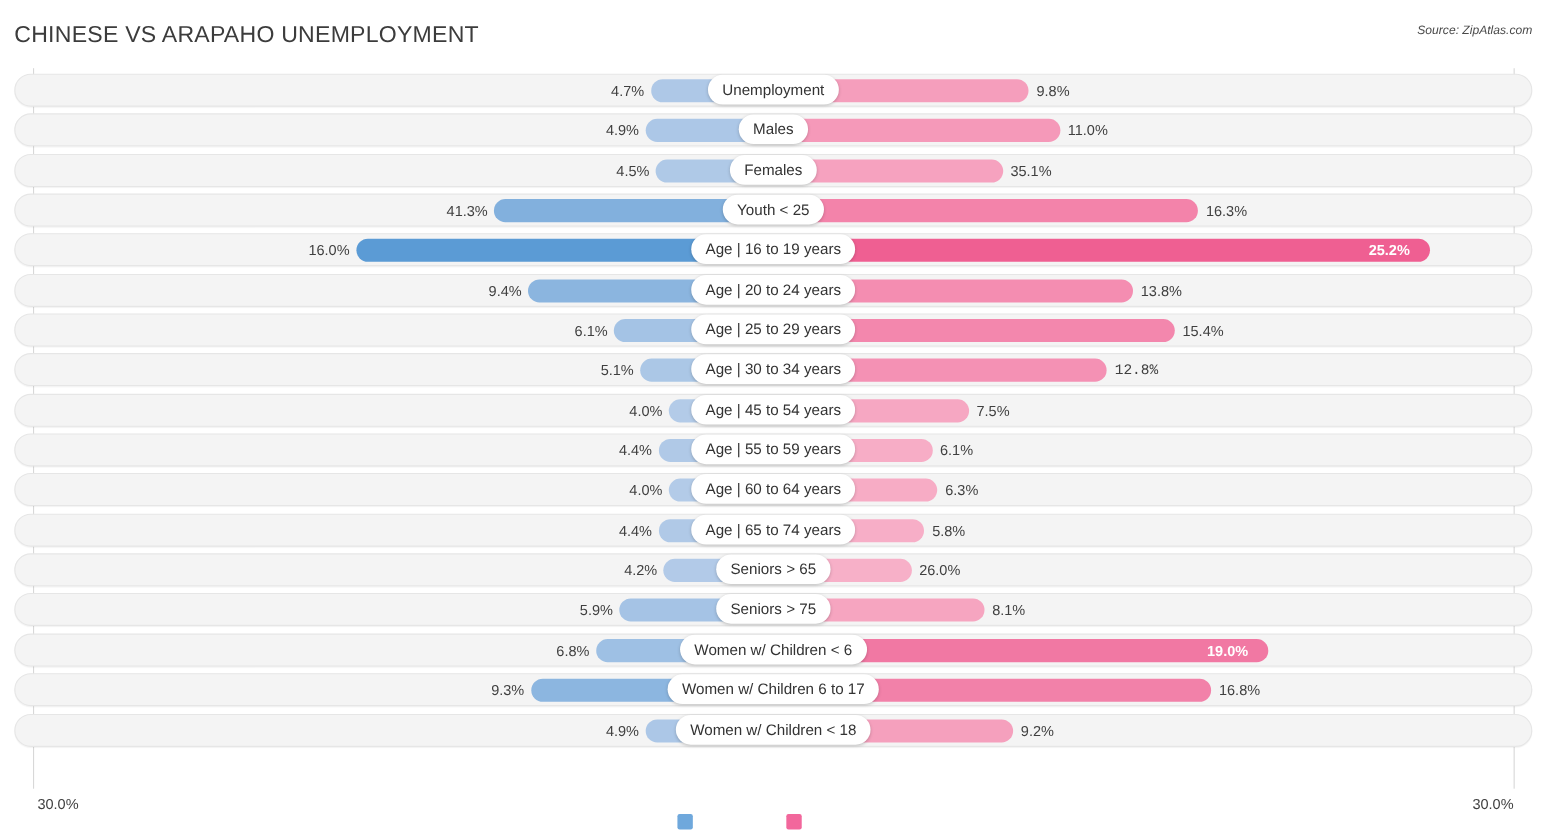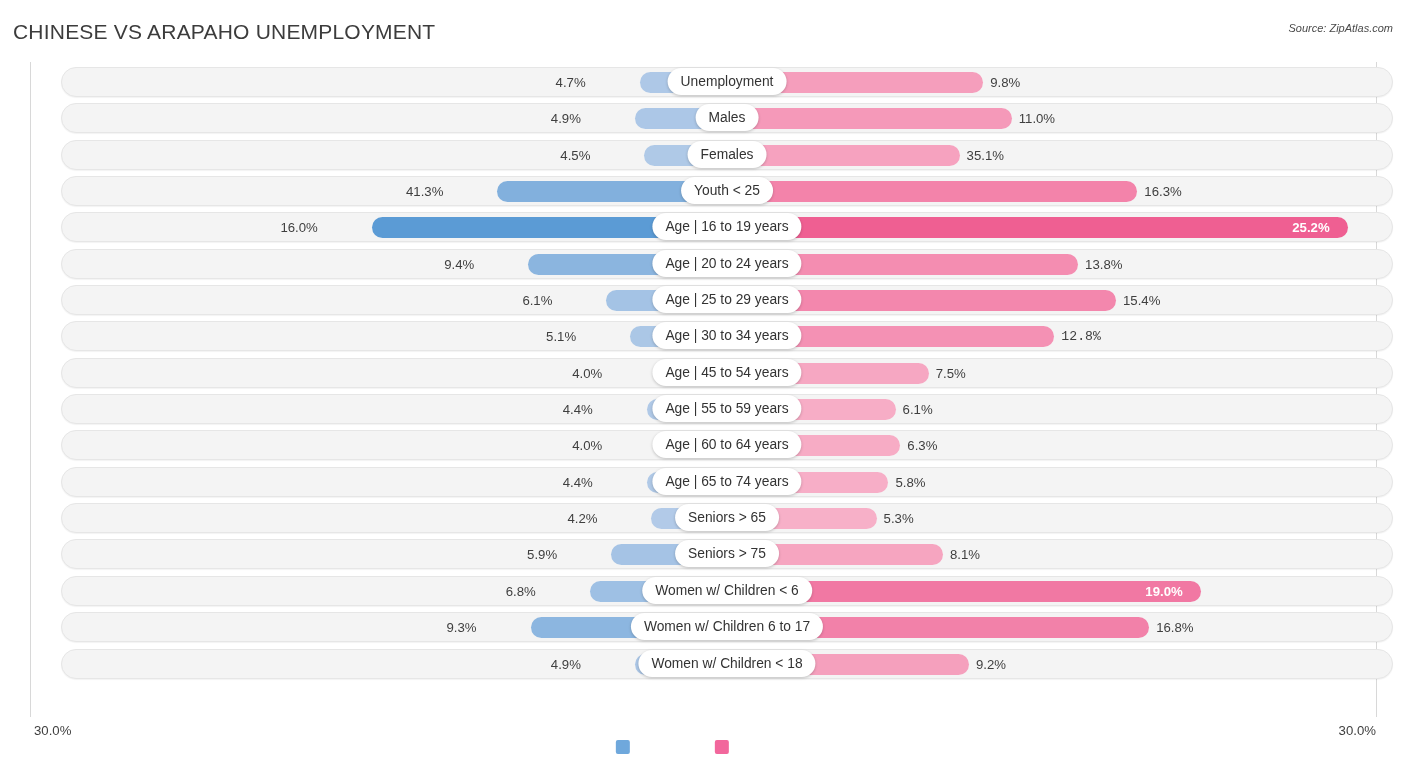--- a/index.html
+++ b/index.html
@@ -54,21 +54,20 @@
     background: #d8d8d8;
     z-index: 0;
   }
   .axis-line.left  { left: 30px; }
   .axis-line.right { left: 1376px; }
 
   .rows {
     position: absolute;
     left: 0; top: 3px;
     width: 1406px;
-    padding-left: 48px;
   }
 
   .row {
     position: relative;
     height: 36.35px;
     margin: 0;
   }
   .track {
     position: absolute;
     left: 13px;
@@ -274,21 +273,21 @@
           <div class="bar right" style="left: 703px; width: 137.46px; background: rgb(247, 174, 199);"></div>
           <div class="val left" style="right: 813.28px;">4.4%</div>
           <div class="val right" style="left: 847.46px;">5.8%</div>
           <div class="cat-pill">Age | 65 to 74 years</div>
         </div>
         <div class="row">
           <div class="track"></div>
           <div class="bar left" style="left: 603.46px; width: 99.54px; background: rgb(178, 202, 232);"></div>
           <div class="bar right" style="left: 703px; width: 125.61px; background: rgb(247, 176, 200);"></div>
           <div class="val left" style="right: 808.54px;">4.2%</div>
-          <div class="val right" style="left: 835.61px;">5.3%</div>
+          <div class="val right" style="left: 835.61px;">26.0%</div>
           <div class="cat-pill">Seniors &gt; 65</div>
         </div>
         <div class="row">
           <div class="track"></div>
           <div class="bar left" style="left: 563.17px; width: 139.83px; background: rgb(165, 195, 229);"></div>
           <div class="bar right" style="left: 703px; width: 191.97px; background: rgb(246, 165, 192);"></div>
           <div class="val left" style="right: 848.83px;">5.9%</div>
           <div class="val right" style="left: 901.97px;">8.1%</div>
           <div class="cat-pill">Seniors &gt; 75</div>
         </div>

